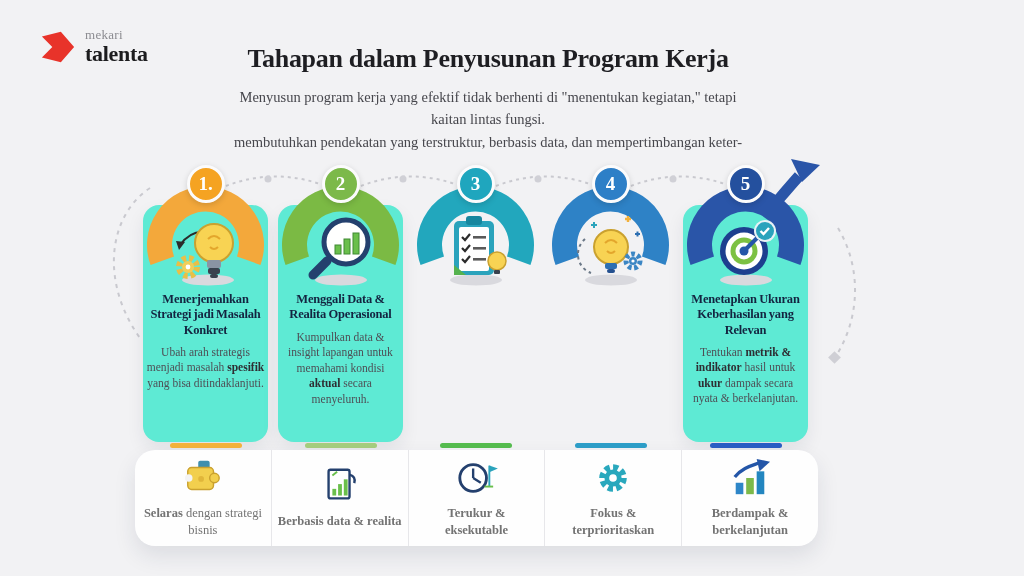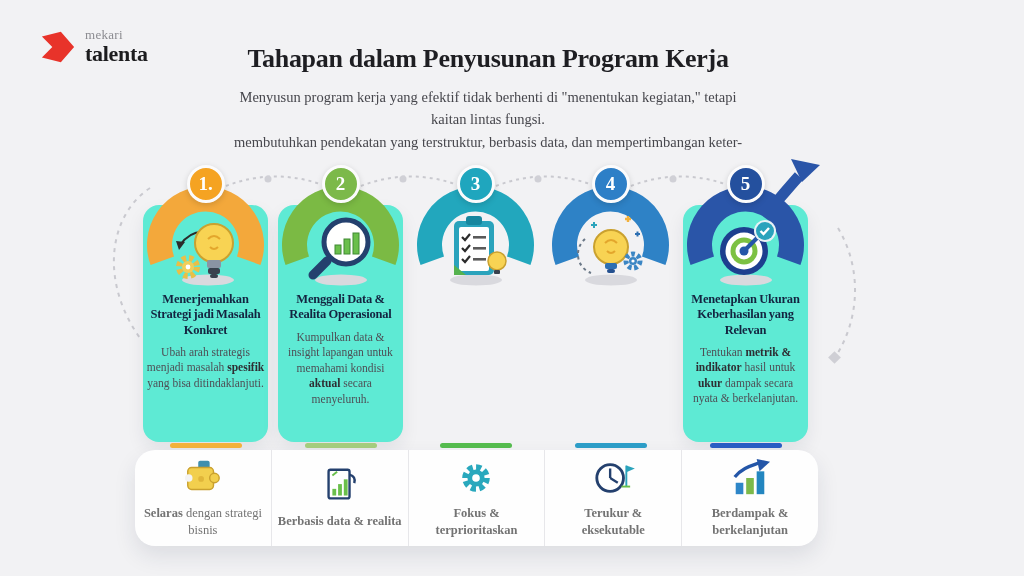--- a/index.html
+++ b/index.html
@@ -268,47 +268,47 @@
         <rect x="28" y="14" width="4" height="17" fill="#6abf4b"></rect>
       </svg>
 
     </div>
     <div class="benefit-label"><span class="b">Berbasis data &amp; realita</span></div>
   </div>
       <div class="benefit">
     <div class="bicon-set">
 
       <svg viewBox="0 0 48 42">
-        <circle cx="24" cy="21" r="11" fill="none" stroke="#29a8bd" stroke-width="7" stroke-dasharray="5.2 3.4"></circle>
-        <circle cx="24" cy="21" r="9" fill="#29a8bd"></circle>
-        <circle cx="24" cy="21" r="4" fill="#fff"></circle>
-      </svg>
-
-    </div>
-    <div class="benefit-label"><span class="b">Fokus &amp; terprioritaskan</span></div>
-  </div>
-      <div class="benefit">
-    <div class="bicon-set">
-
-      <svg viewBox="0 0 48 42">
         <circle cx="21" cy="21" r="14" fill="#fff" stroke="#24406e" stroke-width="3"></circle>
         <line x1="21" y1="21" x2="21" y2="11" stroke="#24406e" stroke-width="2.5"></line>
         <line x1="21" y1="21" x2="29" y2="26" stroke="#24406e" stroke-width="2.5"></line>
         <line x1="38" y1="8" x2="38" y2="30" stroke="#2aa3bc" stroke-width="2"></line>
         <polygon points="38,8 47,11 38,15" fill="#2aa3bc"></polygon>
         <path d="M33 30 h9" stroke="#6abf4b" stroke-width="2"></path>
       </svg>
 
     </div>
     <div class="benefit-label"><span class="b">Terukur &amp; eksekutable</span></div>
   </div>
       <div class="benefit">
     <div class="bicon-set">
 
       <svg viewBox="0 0 48 42">
+        <circle cx="24" cy="21" r="11" fill="none" stroke="#29a8bd" stroke-width="7" stroke-dasharray="5.2 3.4"></circle>
+        <circle cx="24" cy="21" r="9" fill="#29a8bd"></circle>
+        <circle cx="24" cy="21" r="4" fill="#fff"></circle>
+      </svg>
+
+    </div>
+    <div class="benefit-label"><span class="b">Fokus &amp; terprioritaskan</span></div>
+  </div>
+      <div class="benefit">
+    <div class="bicon-set">
+
+      <svg viewBox="0 0 48 42">
         <rect x="9" y="26" width="8" height="12" fill="#2e86c8"></rect>
         <rect x="20" y="21" width="8" height="17" fill="#7cb94a"></rect>
         <rect x="31" y="14" width="8" height="24" fill="#2386c0"></rect>
         <path d="M8 20 C16 10 26 8 34 5" stroke="#2456a8" stroke-width="3.5" fill="none"></path>
         <polygon points="31,1 45,4 34,14" fill="#2456a8"></polygon>
       </svg>
     </div>
     <div class="benefit-label"><span class="b">Berdampak &amp; berkelanjutan</span></div>
   </div>
     </div>

